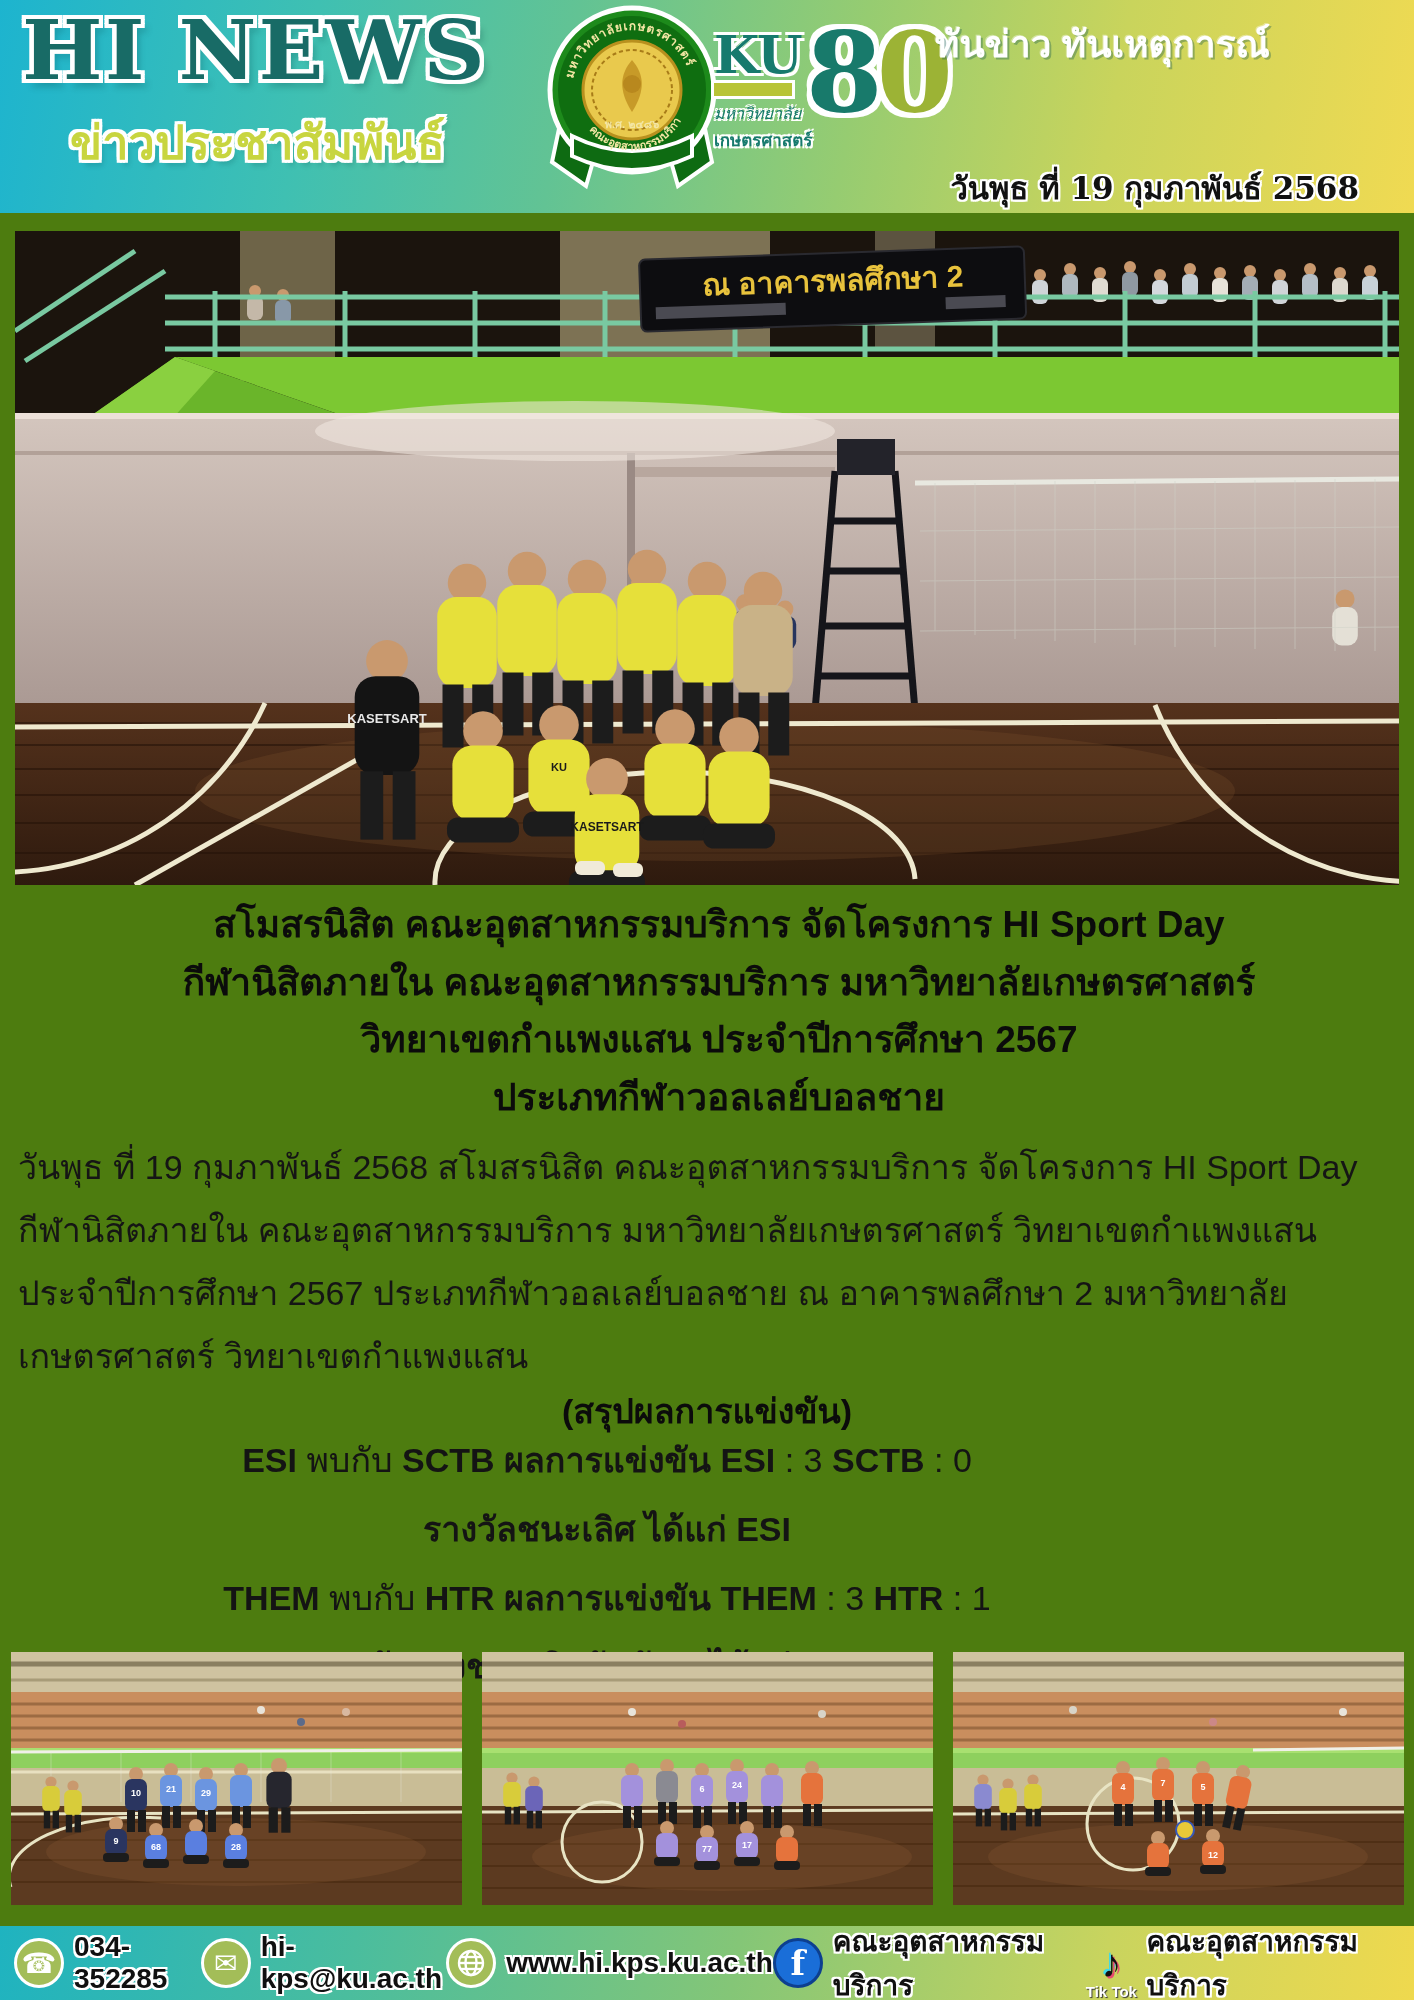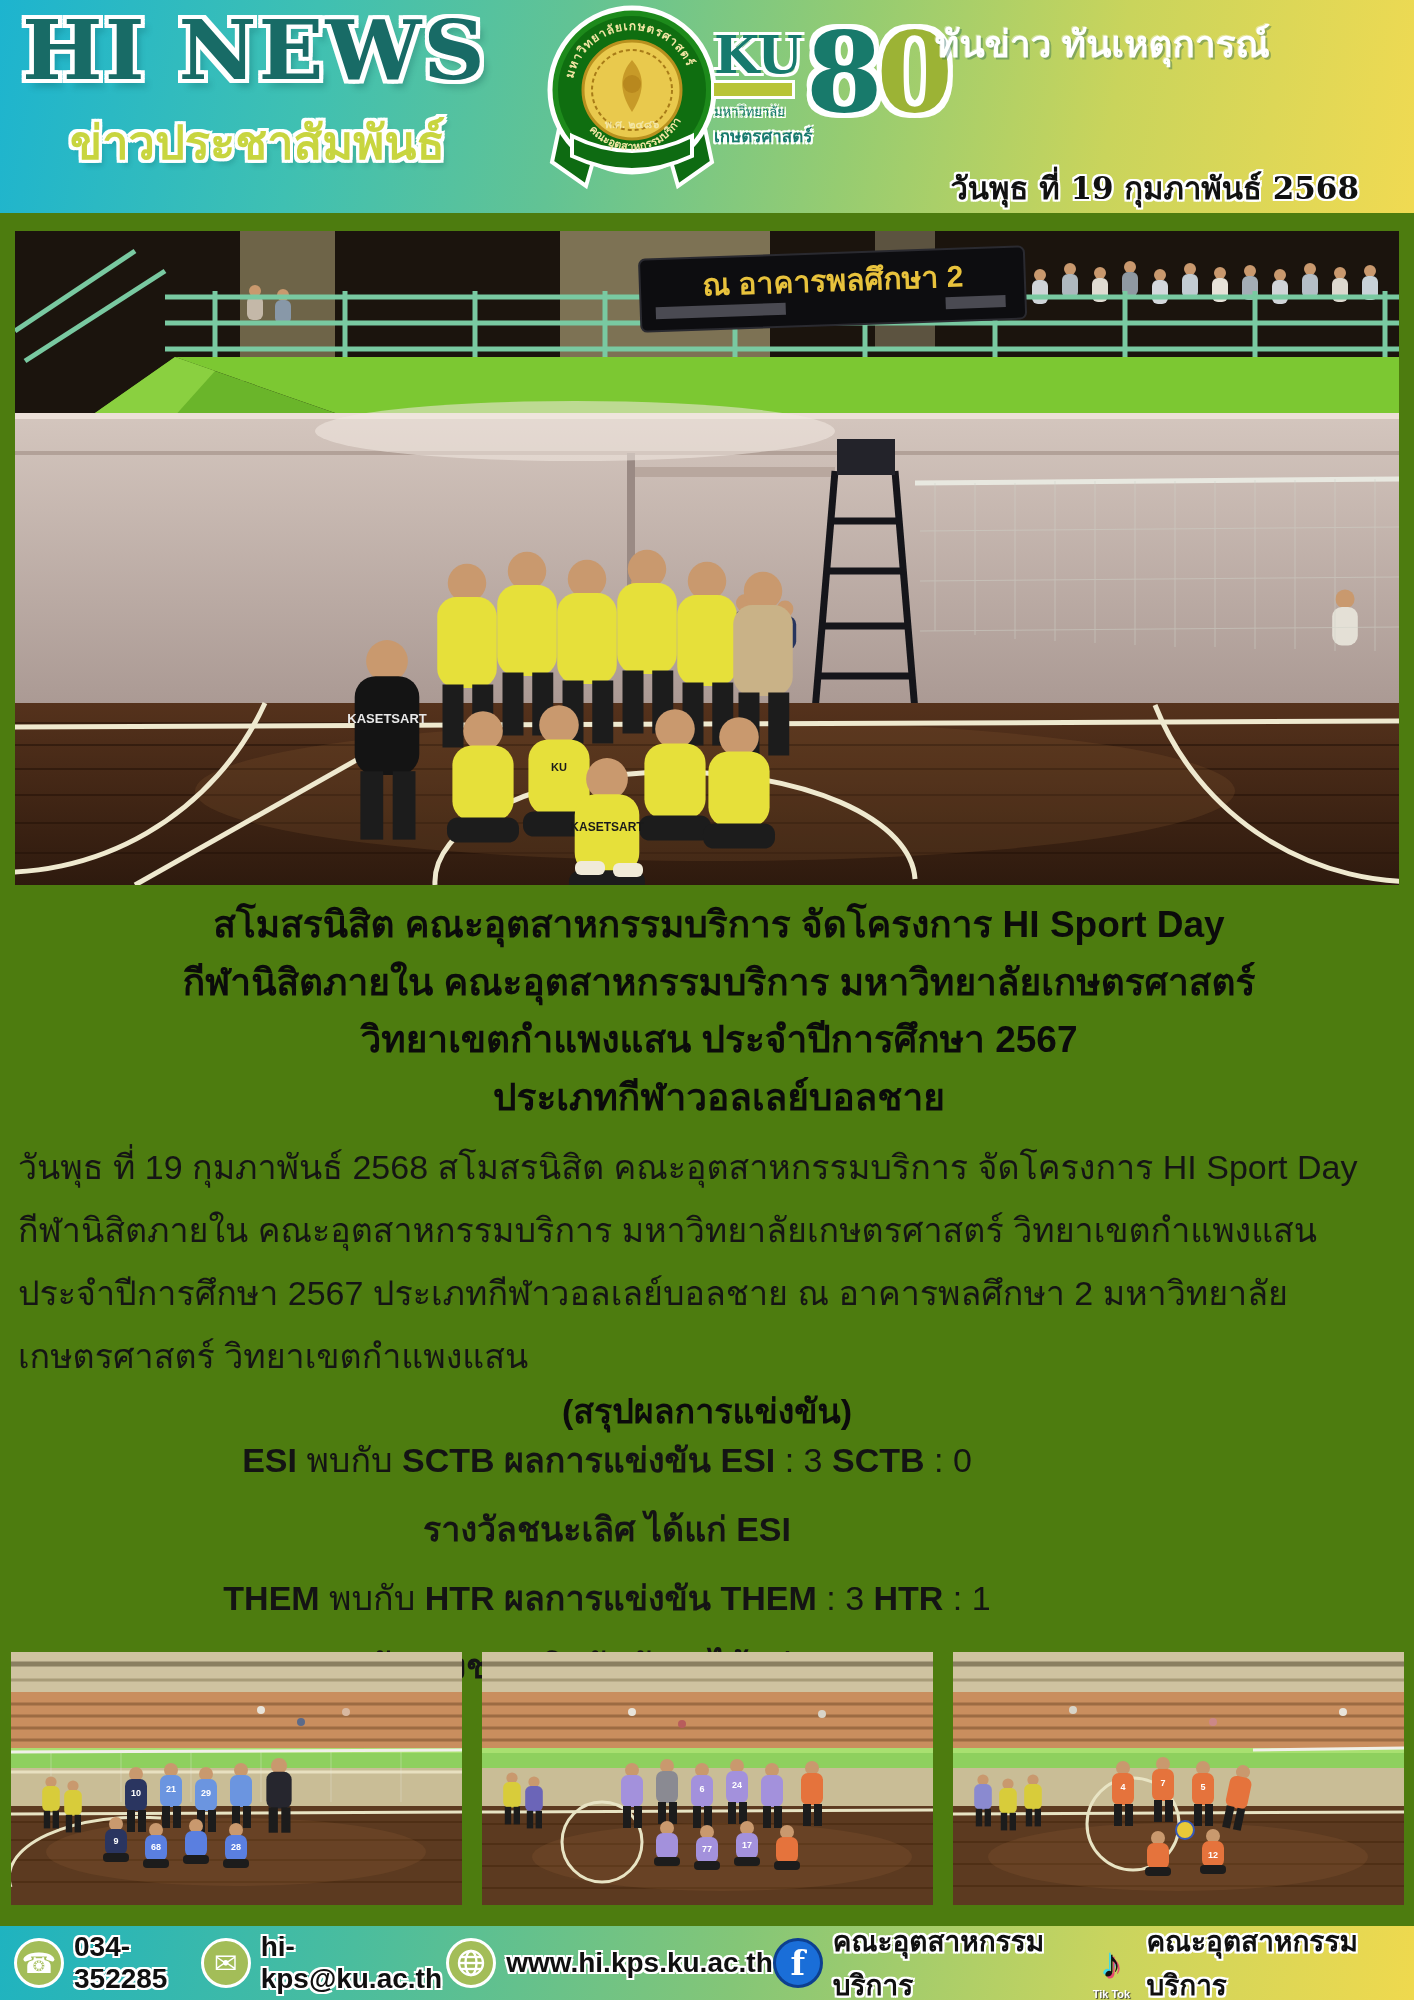--- a/index.html
+++ b/index.html
@@ -21,21 +21,21 @@
     position:absolute; left:70px; top:105px; font-size:47px; font-weight:bold; color:#c8d53f;
     text-shadow:-3px -3px 0 #fff,3px -3px 0 #fff,-3px 3px 0 #fff,3px 3px 0 #fff,0 -3px 0 #fff,0 3px 0 #fff,-3px 0 0 #fff,3px 0 0 #fff, 4px 6px 5px rgba(0,60,60,.2);
   }
   .emblem { position:absolute; left:546px; top:4px; }
   .ku-logo { position:absolute; left:714px; top:30px; width:90px; text-align:left; }
   .ku-letters {
     font-family:"DejaVu Serif", serif; font-weight:900; font-size:52px; line-height:.95; color:#177a6e;
     text-shadow:-3px -3px 0 #fff,3px -3px 0 #fff,-3px 3px 0 #fff,3px 3px 0 #fff;
   }
   .ku-bar { width:78px; height:13px; background:#b8c437; margin:4px 0 5px 0; box-shadow:0 0 0 3px #fff; }
-  .ku-line1 { font-size:13px; color:#177a6e; text-shadow:-2px -2px 0 #fff,2px -2px 0 #fff,-2px 2px 0 #fff,2px 2px 0 #fff; }
+  .ku-line1 { font-size:16px; color:#177a6e; text-shadow:-2px -2px 0 #fff,2px -2px 0 #fff,-2px 2px 0 #fff,2px 2px 0 #fff;font-style:italic; }
   .ku-line2 { font-size:17px; font-weight:bold; color:#177a6e; text-shadow:-2px -2px 0 #fff,2px -2px 0 #fff,-2px 2px 0 #fff,2px 2px 0 #fff; }
   .anniv {
     position:absolute; left:806px; top:18px; font-family:"DejaVu Serif", serif; font-weight:900;
     font-size:110px; line-height:1; color:#187a6b; letter-spacing:-6px;
     text-shadow:-5px -5px 0 #fff,5px -5px 0 #fff,-5px 5px 0 #fff,5px 5px 0 #fff,0 5px 0 #fff,0 -5px 0 #fff;
   }
   .anniv i { font-style:normal; color:#9cb335; }
   .tagline {
     position:absolute; left:935px; top:22px; width:420px; font-size:37px; font-weight:bold; color:#fff; line-height:1.25;
     text-shadow:2px 2px 0 rgba(20,90,80,.35), -1px -1px 0 rgba(255,255,255,.4);
@@ -66,21 +66,21 @@
     display:flex; align-items:center; justify-content:space-between; padding:0 14px;
   }
   .f-item { display:flex; align-items:center; gap:10px; }
   .f-icon {
     width:50px; height:50px; border-radius:50%; background:#a3bd58; border:3px solid #fff;
     display:flex; align-items:center; justify-content:center; color:#fff; font-size:28px; flex:0 0 auto;
   }
   .f-icon.fb { background:#1a6ed8; border-color:#0d3f8f; color:#fff; font-family:"DejaVu Serif",serif; font-weight:900; font-size:34px; }
   .f-icon.tt { background:transparent; border:none; border-radius:0; position:relative; color:#111; font-size:40px; font-weight:bold; }
   .f-icon.tt .note { text-shadow:2px 2px 0 #e84a6f, -2px -2px 0 #3fd8e8; }
-  .f-icon.tt .tt-cap { position:absolute; left:50%; transform:translateX(-50%); bottom:-12px; font-size:11px; font-weight:bold; color:#fff; text-shadow:1px 1px 1px #333; white-space:nowrap; }
+  .f-icon.tt .tt-cap { position:absolute; left:50%; transform:translateX(-50%); bottom:-12px; font-size:15px; font-weight:bold; color:#fff; text-shadow:1px 1px 1px #333; white-space:nowrap; }
   .f-label {
     font-size:28px; font-weight:bold; color:#101010;
     text-shadow:-2px -2px 0 #fff,2px -2px 0 #fff,-2px 2px 0 #fff,2px 2px 0 #fff,0 2px 0 #fff,0 -2px 0 #fff;
   }
 </style>
 </head>
 <body>
 
 <div class="page">
 

